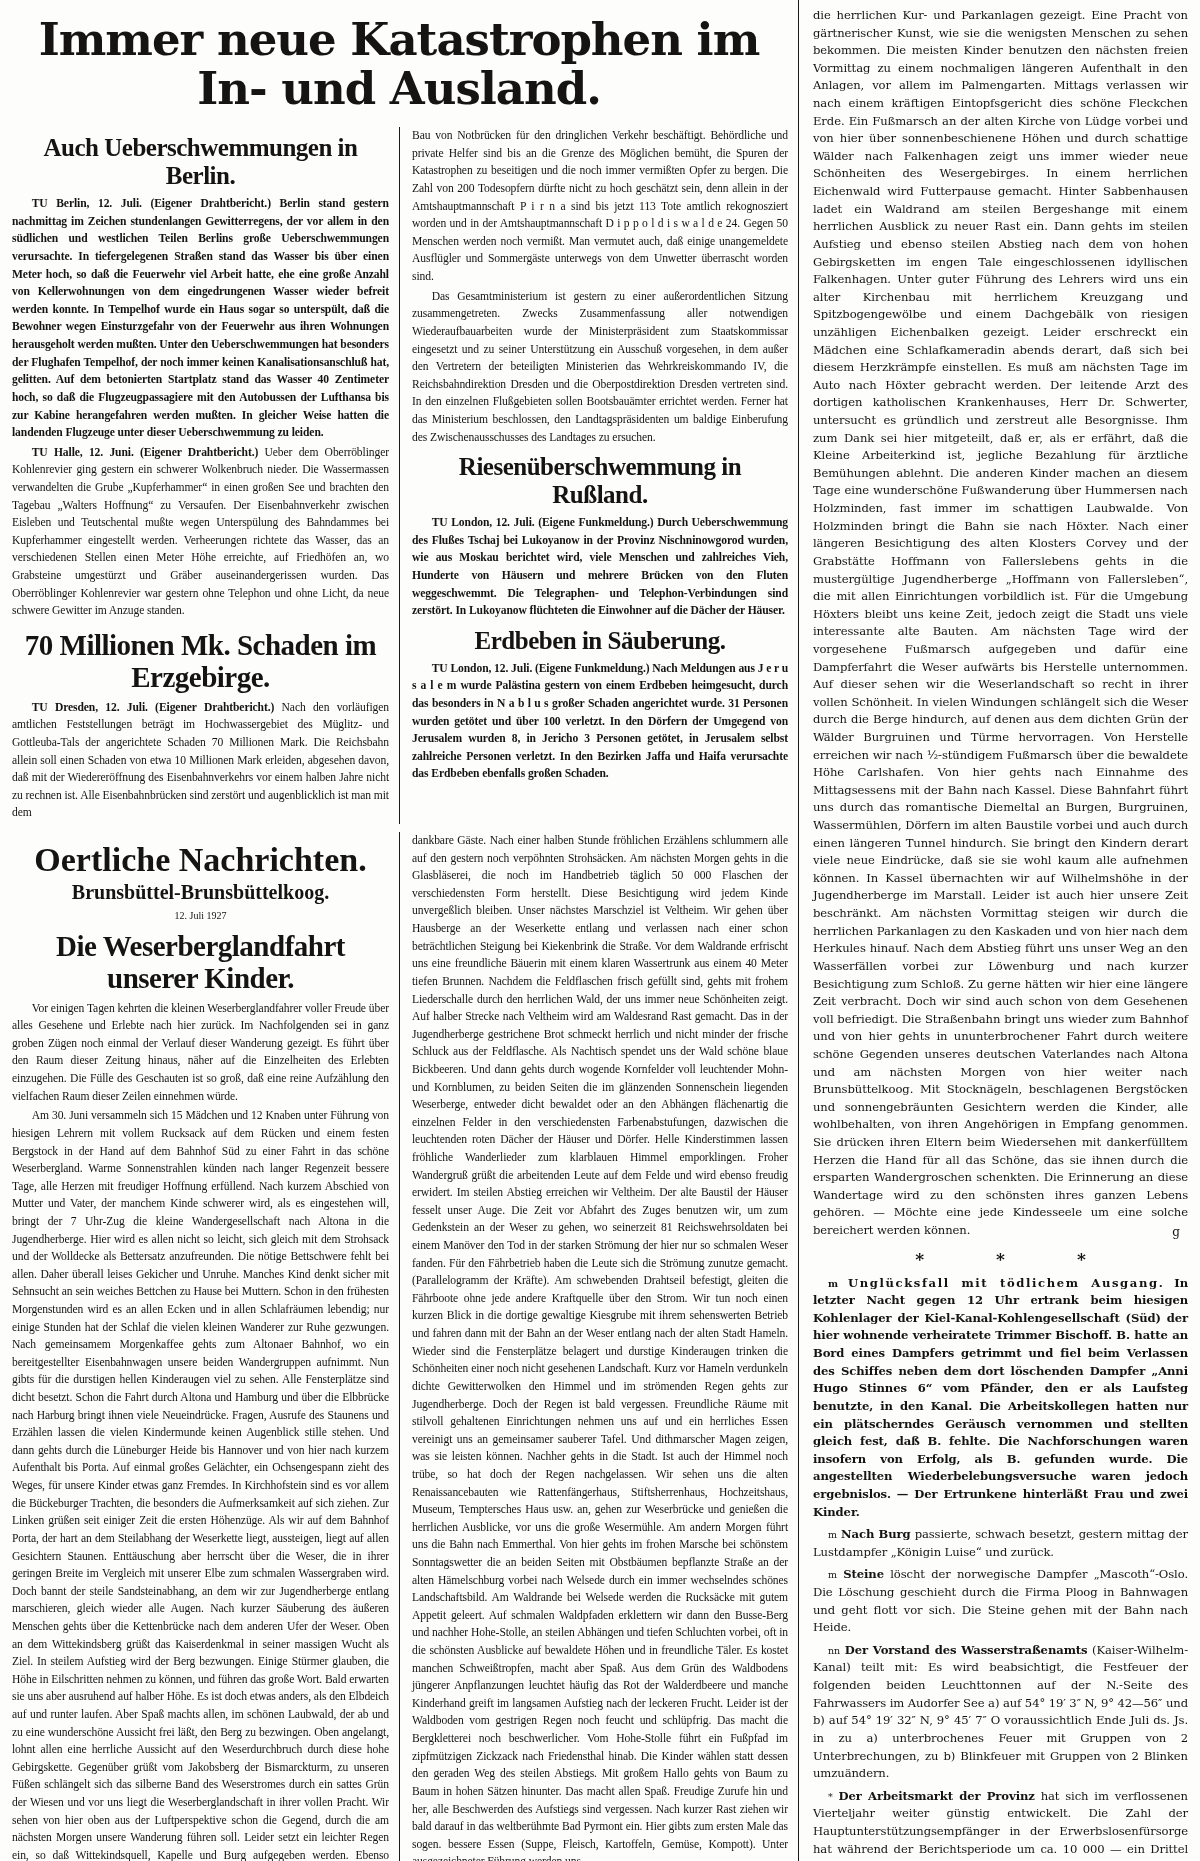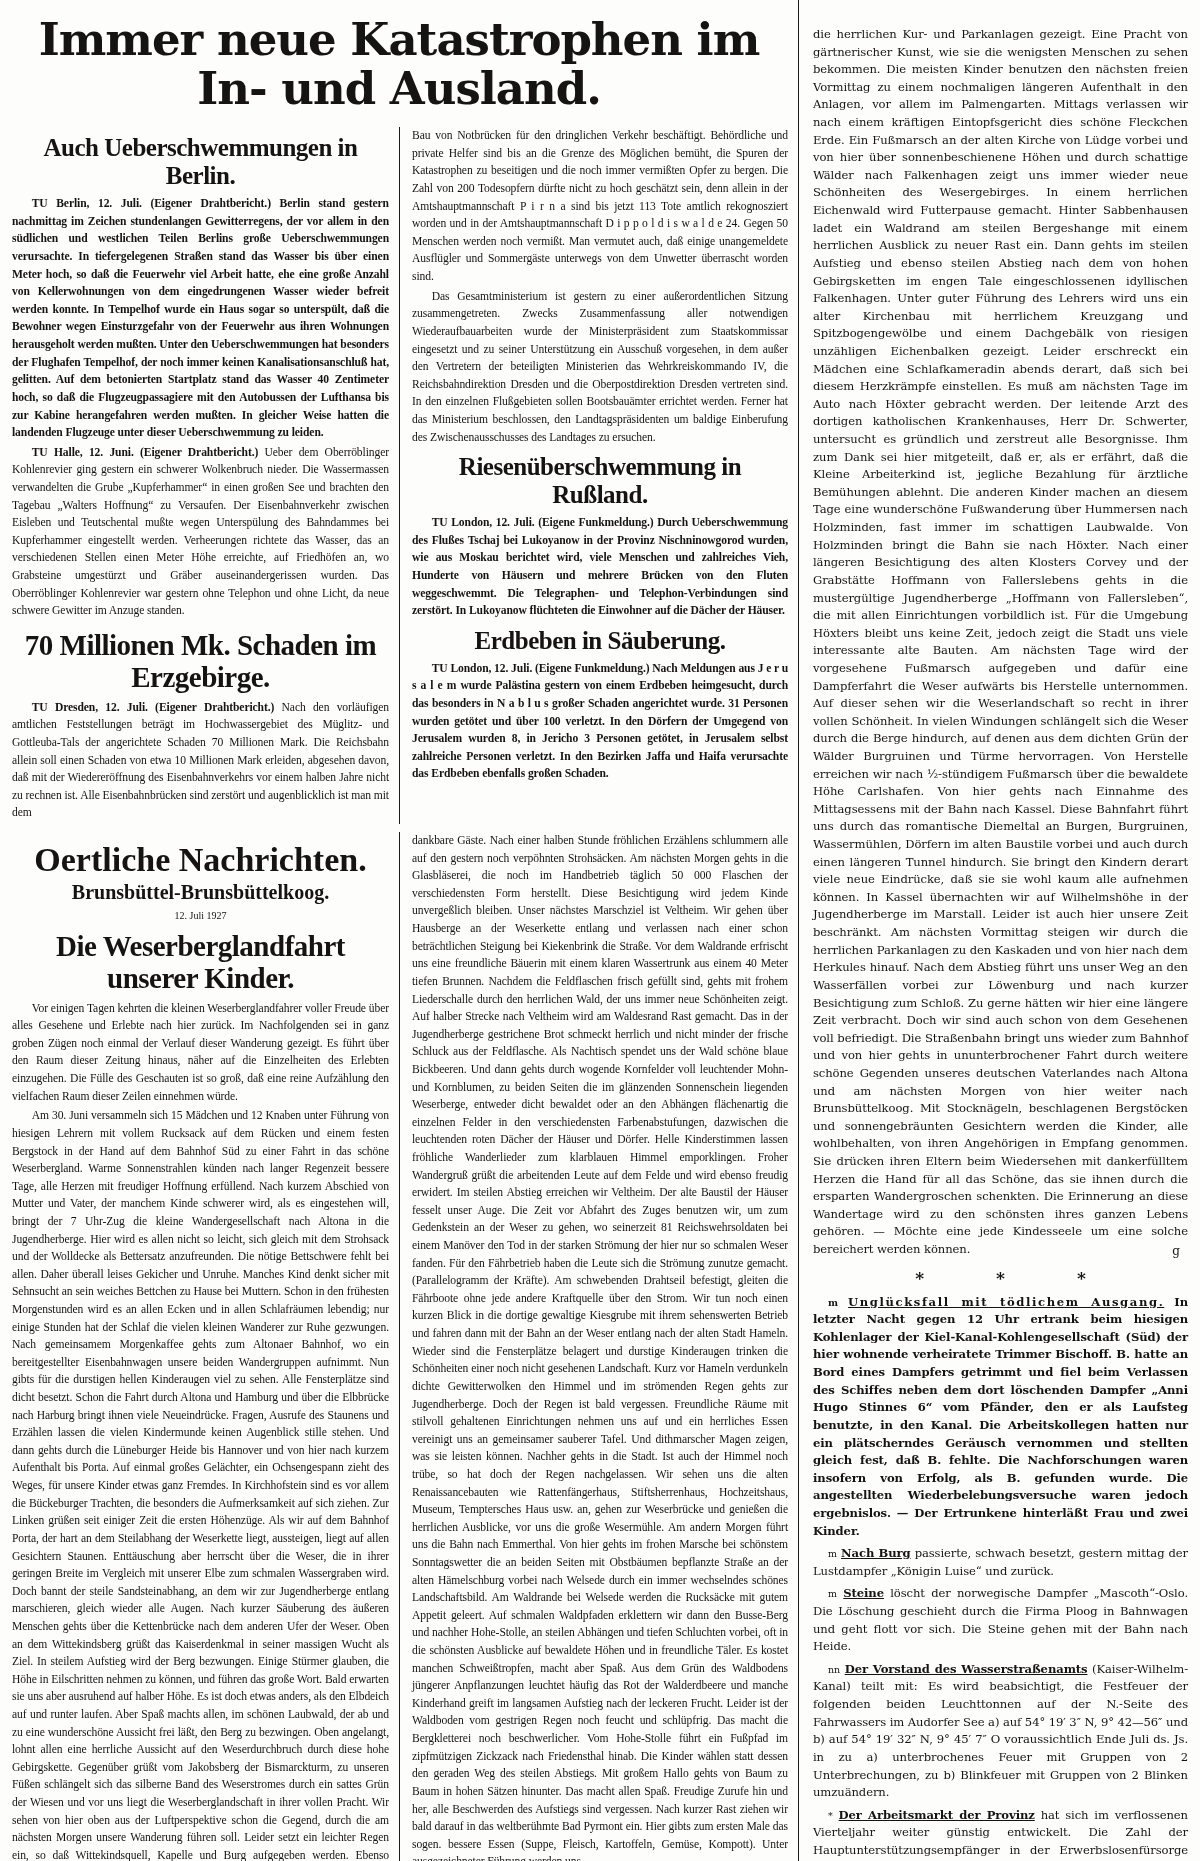--- a/index.html
+++ b/index.html
@@ -20,27 +20,27 @@
   .art-title.lg{font-size:29px;margin:9px 0 5px;}
   p.body-p{font-size:11.6px;line-height:1.52;text-align:justify;letter-spacing:-0.1px;
     margin:0 0 2px;hyphens:auto;-webkit-hyphens:auto;}
   p.indent{text-indent:1.7em;}
   p.bold{font-weight:700;}
   .dateline{font-weight:700;}
   .thickbar{height:8px;background:#141210;margin:6px 2px 2px;}
   .local-head{font-size:34px;font-weight:700;text-align:center;line-height:1.05;margin:10px 0 3px;}
   .local-place{font-size:20px;font-weight:700;text-align:center;margin:2px 0 6px;}
   .local-date{font-size:10px;text-align:center;margin:1px 0 0;}
-  .right{flex:1;box-sizing:border-box;padding:26px 12px 0 14px;}
+  .right{flex:1;box-sizing:border-box;padding:7px 12px 0 14px;}
   .stars{display:flex;justify-content:center;gap:72px;font-size:17px;font-weight:700;margin:10px 0 6px;}
   .sig-line{text-align:right;font-size:12px;margin:-17px 8px 2px 0;}
   .news{font-size:11.6px;line-height:1.52;text-align:justify;letter-spacing:-0.1px;margin:0 0 5px;
     text-indent:1.3em;hyphens:auto;-webkit-hyphens:auto;}
   .news-prefix{font-size:9.5px;}
-  .news-lead{font-weight:700;text-decoration:underline;}
+  .news-lead{font-weight:700;}
   .news.heavy{font-weight:700;}
   .news-lead.spaced{letter-spacing:1.6px;}
 </style>
 </head>
 <body>
 
 <div class="page">
 
   <div class="main">
 

